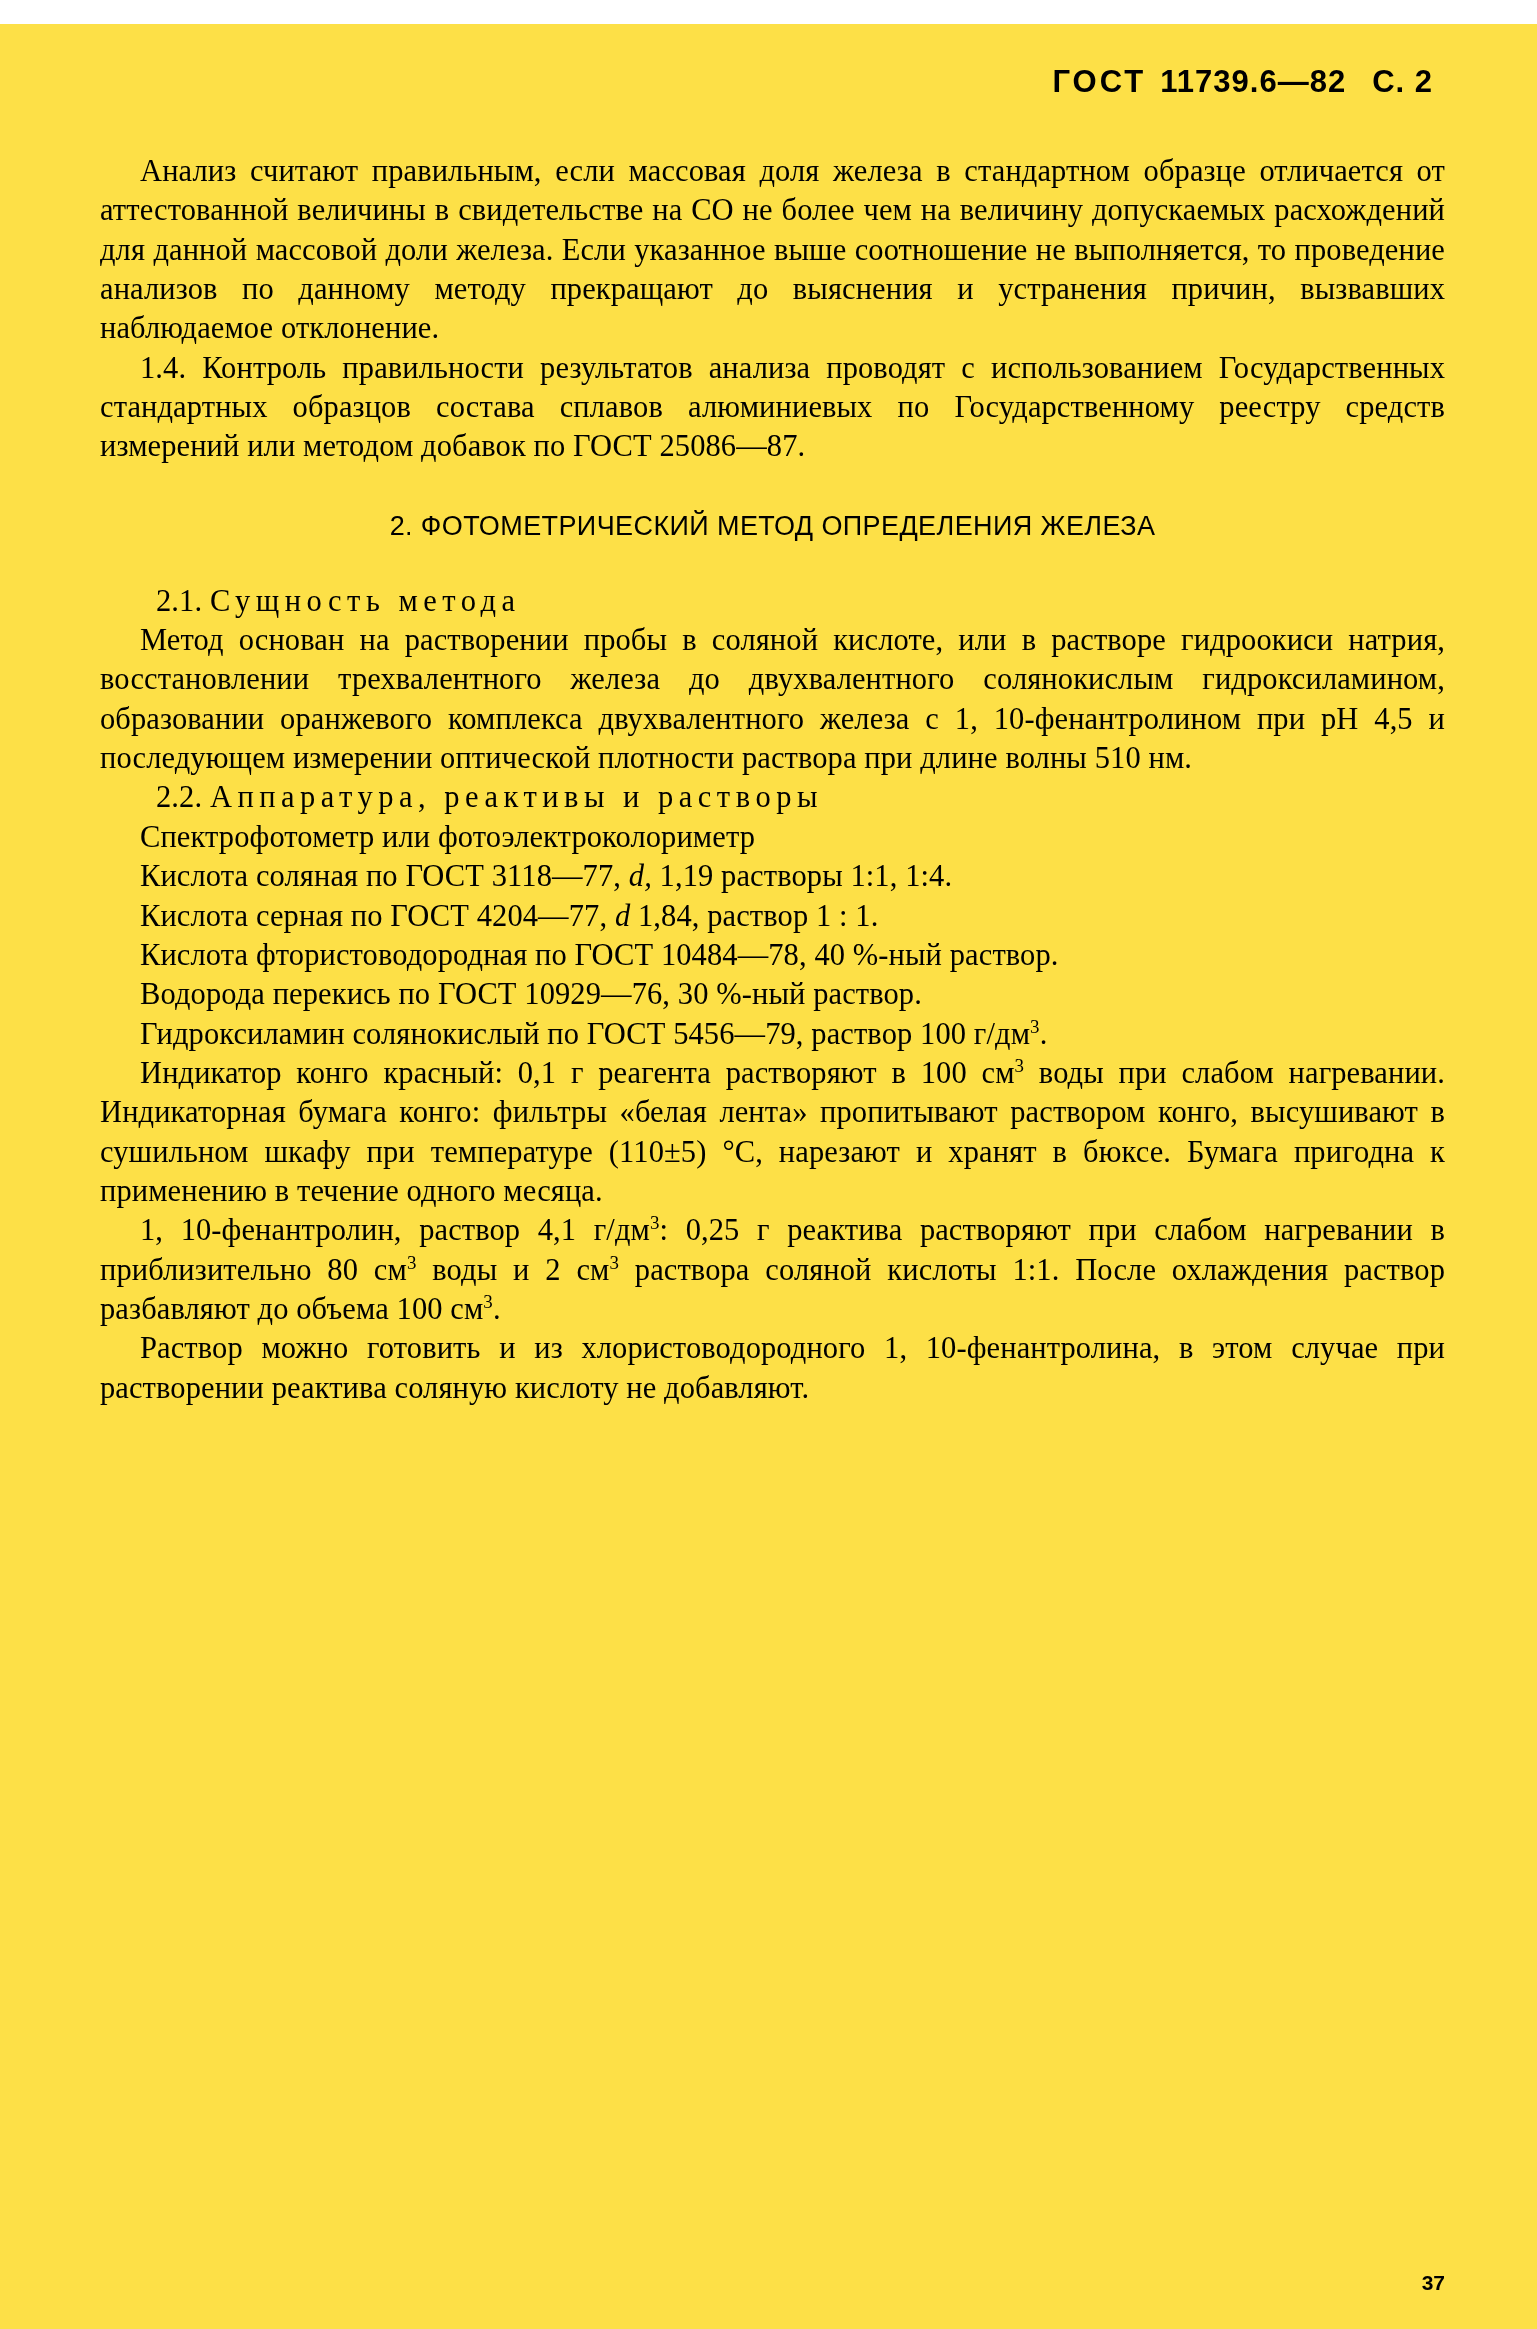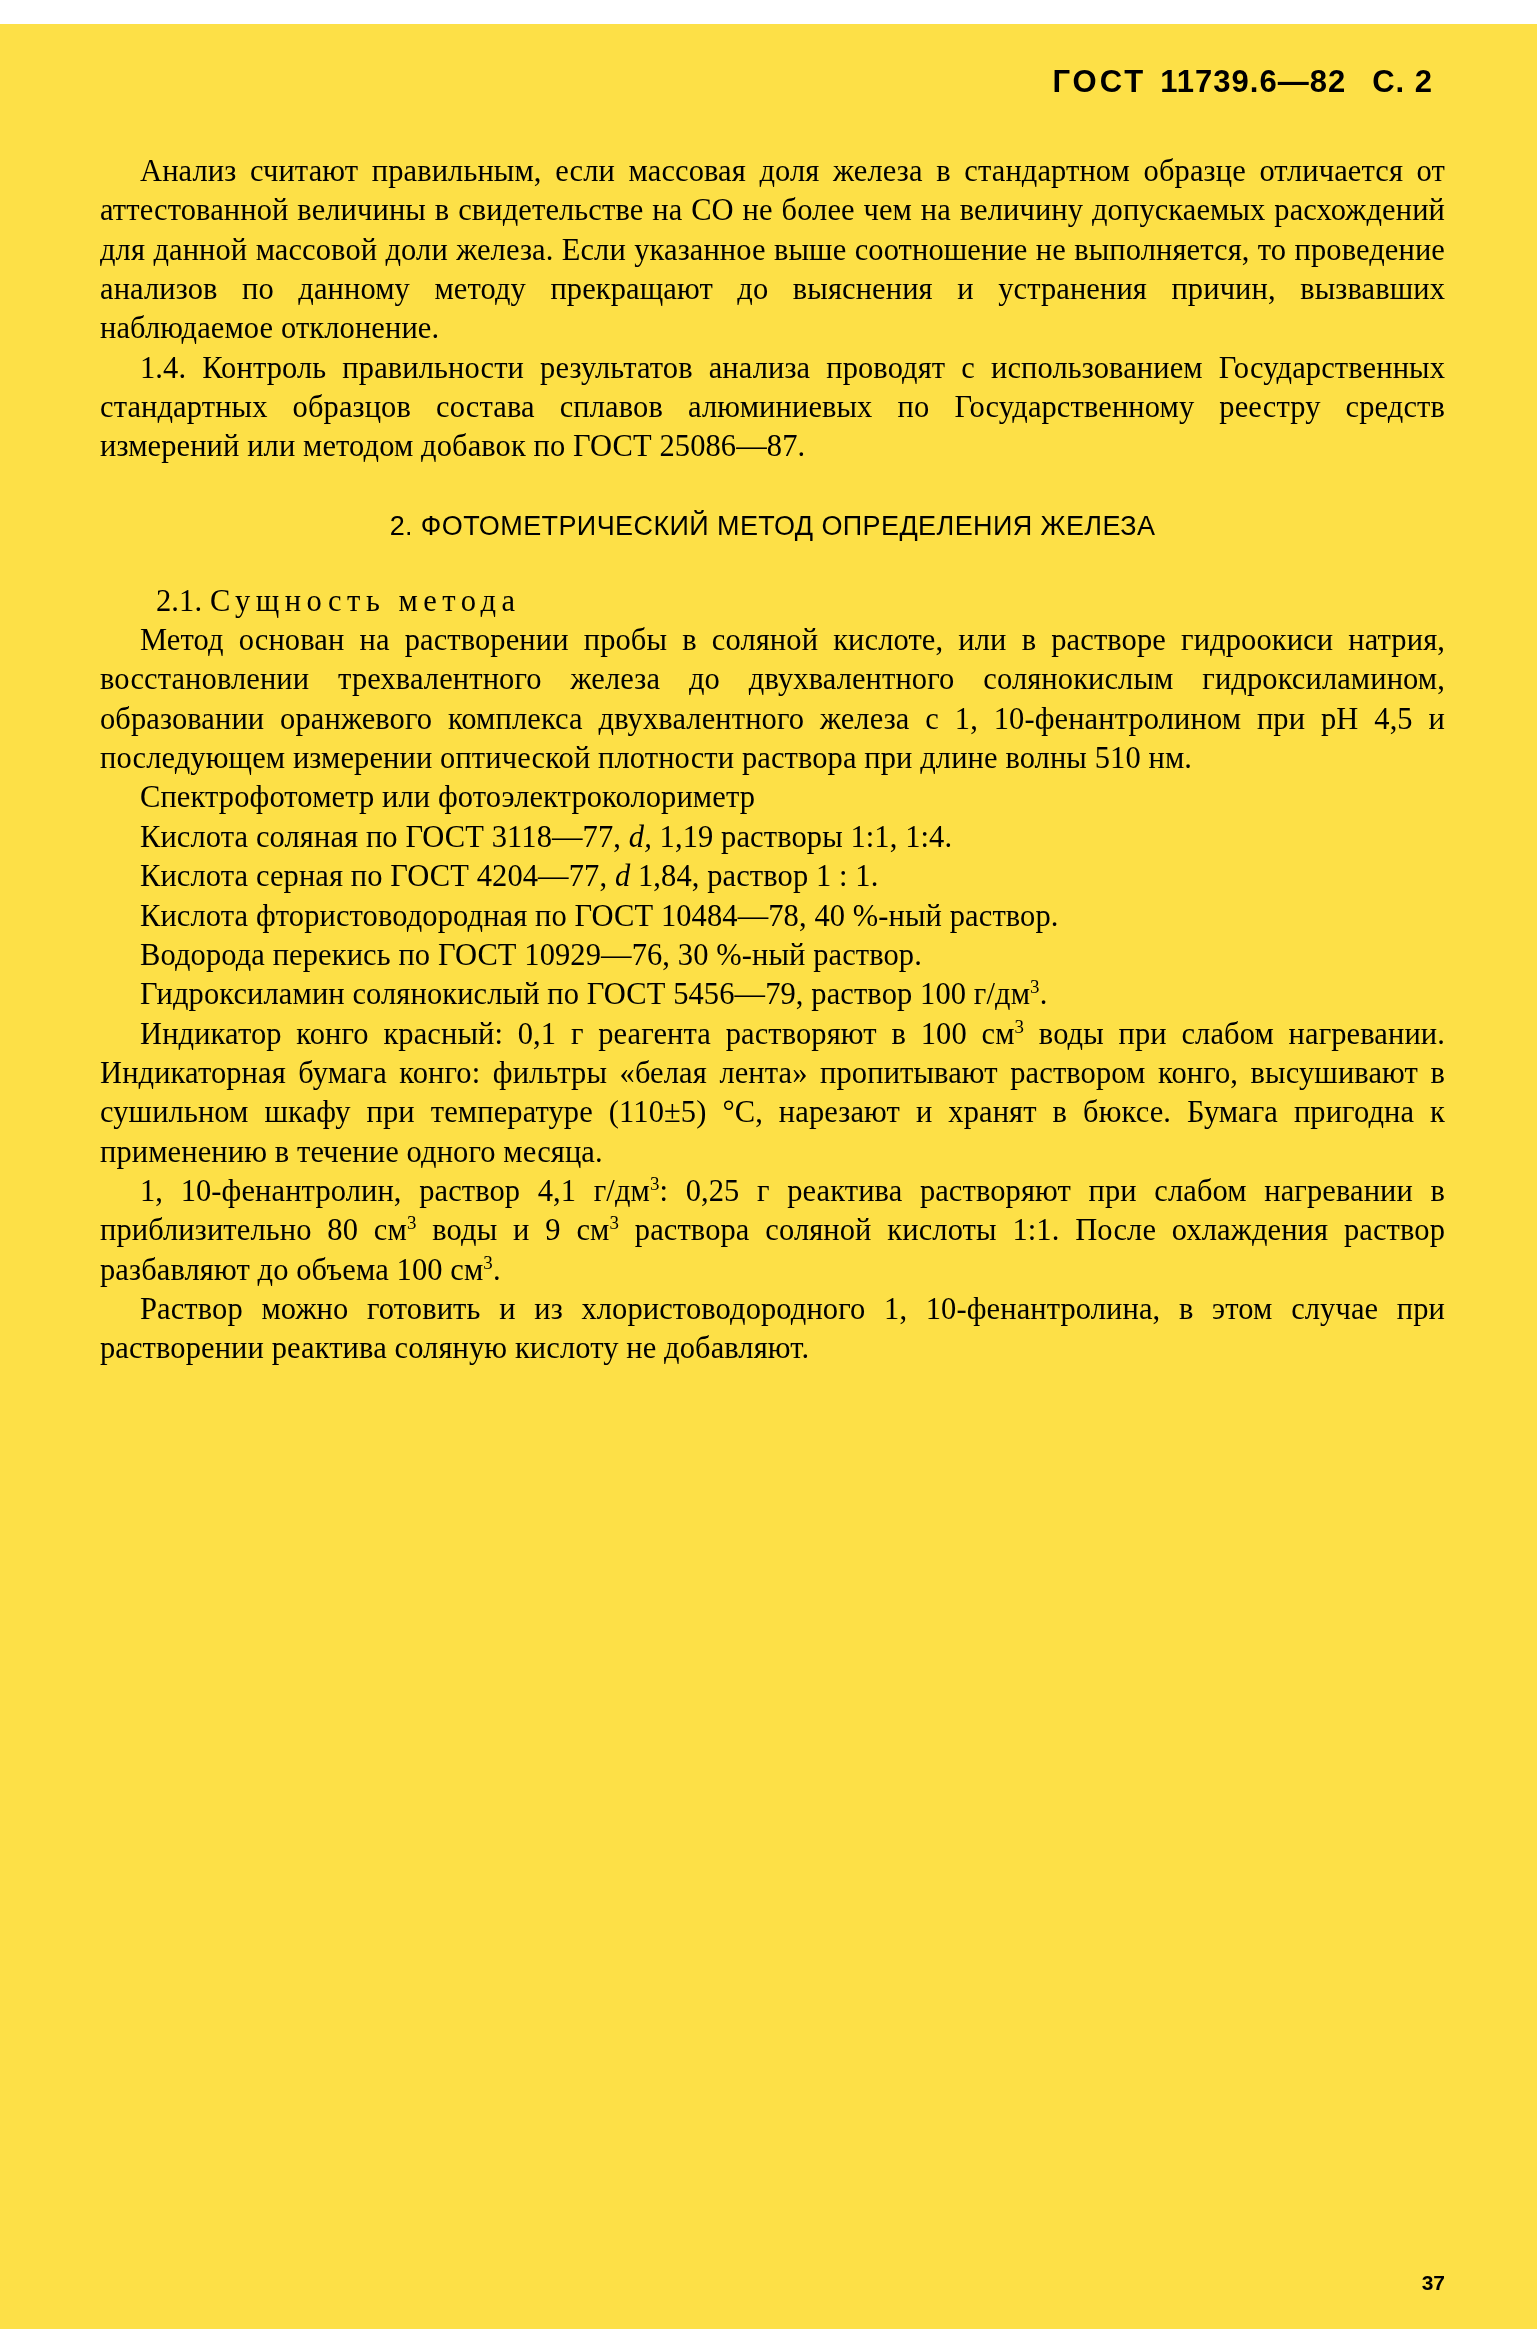--- a/index.html
+++ b/index.html
@@ -99,20 +99,24 @@
 
     <div class="section-title">2. ФОТОМЕТРИЧЕСКИЙ МЕТОД ОПРЕДЕЛЕНИЯ ЖЕЛЕЗА</div>
 
     <p class="sub-head">
       <span>2.1.</span>
       <span class="spaced">Сущность    метода</span>
     </p>
 
     <p class="indent block">Метод основан на растворении пробы в соляной кислоте, или в растворе гидроокиси натрия, восстановлении трехвалентного железа до двухвалентного   солянокислым гидроксиламином, образовании оранжевого комплекса двухвалентного железа с 1, 10-фенантролином при рН 4,5 и последующем измерении   оптической плотности раствора при длине волны 510 нм.</p>
 
+    <p class="sub-head">
+      <span>2.2.</span>
+      <span class="spaced">Аппаратура,   реактивы   и   растворы</span>
+    </p>
 
     <p class="indent block">Спектрофотометр или фотоэлектроколориметр</p>
 
     <p class="indent block">
       <span>Кислота соляная по   ГОСТ 3118—77, </span><span class="it">d,</span><span> 1,19 растворы   1:1, 1:4.</span>
     </p>
 
     <p class="indent block">
       <span>Кислота серная по ГОСТ 4204—77, </span><span class="it">d</span><span> 1,84, раствор 1 : 1.</span>
     </p>
@@ -126,21 +130,21 @@
 
     <p class="indent block">
       <span>Гидроксиламин   солянокислый   по   ГОСТ   5456—79,   раствор 100 г/дм</span><sup>3</sup><span>.</span>
     </p>
 
     <p class="indent block">
       <span>Индикатор конго красный: 0,1 г реагента растворяют в 100 см</span><sup>3</sup><span> воды при слабом нагревании. Индикаторная бумага конго: фильтры «белая лента» пропитывают раствором конго, высушивают в сушильном шкафу при температуре   (110±5) °С, нарезают и   хранят в бюксе. Бумага пригодна к   применению в течение   одного месяца.</span>
     </p>
 
     <p class="indent block">
-      <span>1, 10-фенантролин, раствор 4,1 г/дм</span><sup>3</sup><span>: 0,25 г реактива растворяют при слабом нагревании в   приблизительно 80 см</span><sup>3</sup><span>   воды и 9 см</span><sup>3</sup><span> раствора соляной кислоты 1:1. После охлаждения раствор разбавляют до объема 100 см</span><sup>3</sup><span>.</span>
+      <span>1, 10-фенантролин, раствор 4,1 г/дм</span><sup>3</sup><span>: 0,25 г реактива растворяют при слабом нагревании в   приблизительно 80 см</span><sup>3</sup><span>   воды и 2 см</span><sup>3</sup><span> раствора соляной кислоты 1:1. После охлаждения раствор разбавляют до объема 100 см</span><sup>3</sup><span>.</span>
     </p>
 
     <p class="indent block">Раствор можно готовить и из хлористоводородного 1, 10-фенантролина, в этом случае при растворении реактива соляную кислоту не добавляют.</p>
 
   </div>
 
   <div class="footer-page">37</div>
 </div>
 
 </body></html>

